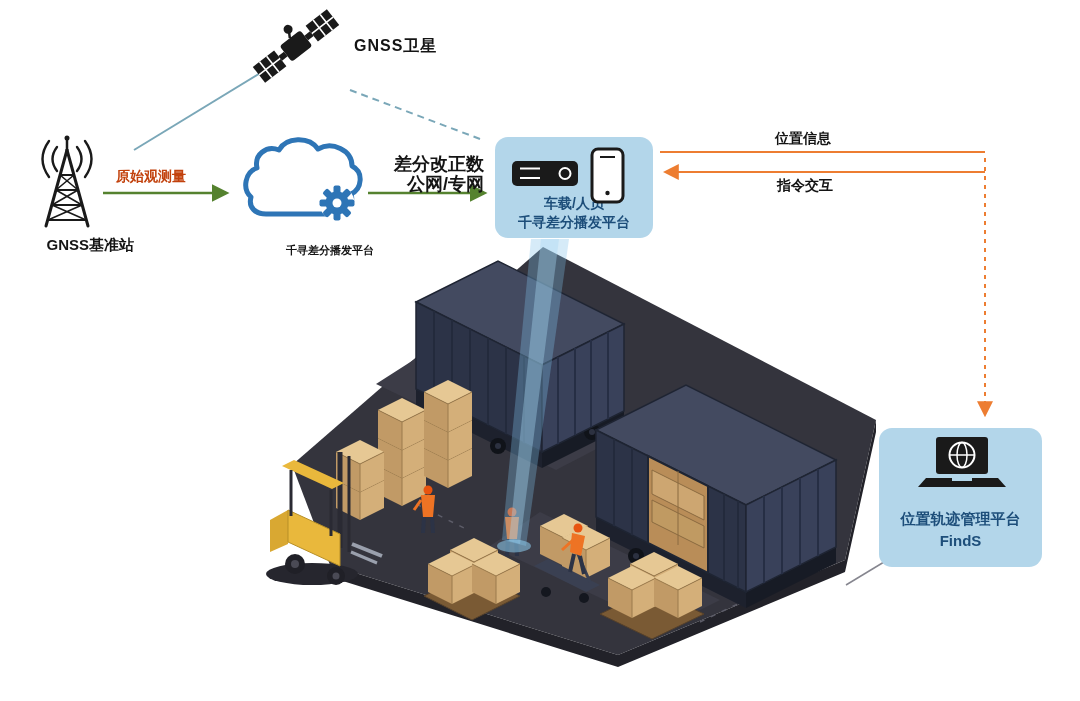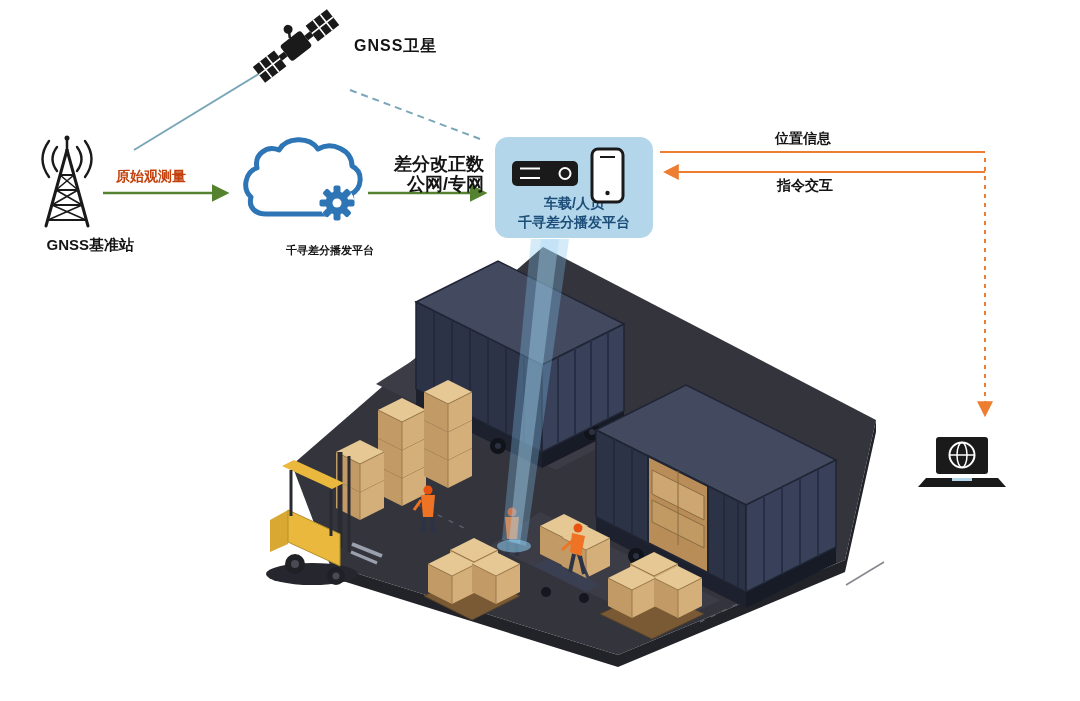--- a/index.html
+++ b/index.html
@@ -177,20 +177,26 @@
     <path d="M884,562 L846,585" stroke="#86868f" stroke-width="1.5" fill="none"></path>
   </svg>
 
   <div class="nodebox" id="box-terminal">
     <div class="txt">
       <div>车载/人员</div>
       <div>千寻差分播发平台</div>
     </div>
   </div>
 
+  <div class="nodebox" id="box-finds">
+    <div class="txt">
+      <div>位置轨迹管理平台</div>
+      <div>FindS</div>
+    </div>
+  </div>
 
   <svg class="layer" width="1080" height="701" viewBox="0 0 1080 701" style="pointer-events:none">
 
     <g transform="translate(296,46) rotate(-38)">
       <rect x="-47" y="-10" width="27" height="20" fill="#1a1a1a"></rect>
       <path d="M-38.5,-10 V10 M-29.5,-10 V10 M-47,0 H-20" stroke="#ffffff" stroke-width="1.6"></path>
       <rect x="20" y="-10" width="27" height="20" fill="#1a1a1a"></rect>
       <path d="M29.5,-10 V10 M38.5,-10 V10 M20,0 H47" stroke="#ffffff" stroke-width="1.6"></path>
       <rect x="-20" y="-3" width="7" height="6" fill="#1a1a1a"></rect>
       <rect x="13" y="-3" width="7" height="6" fill="#1a1a1a"></rect>

